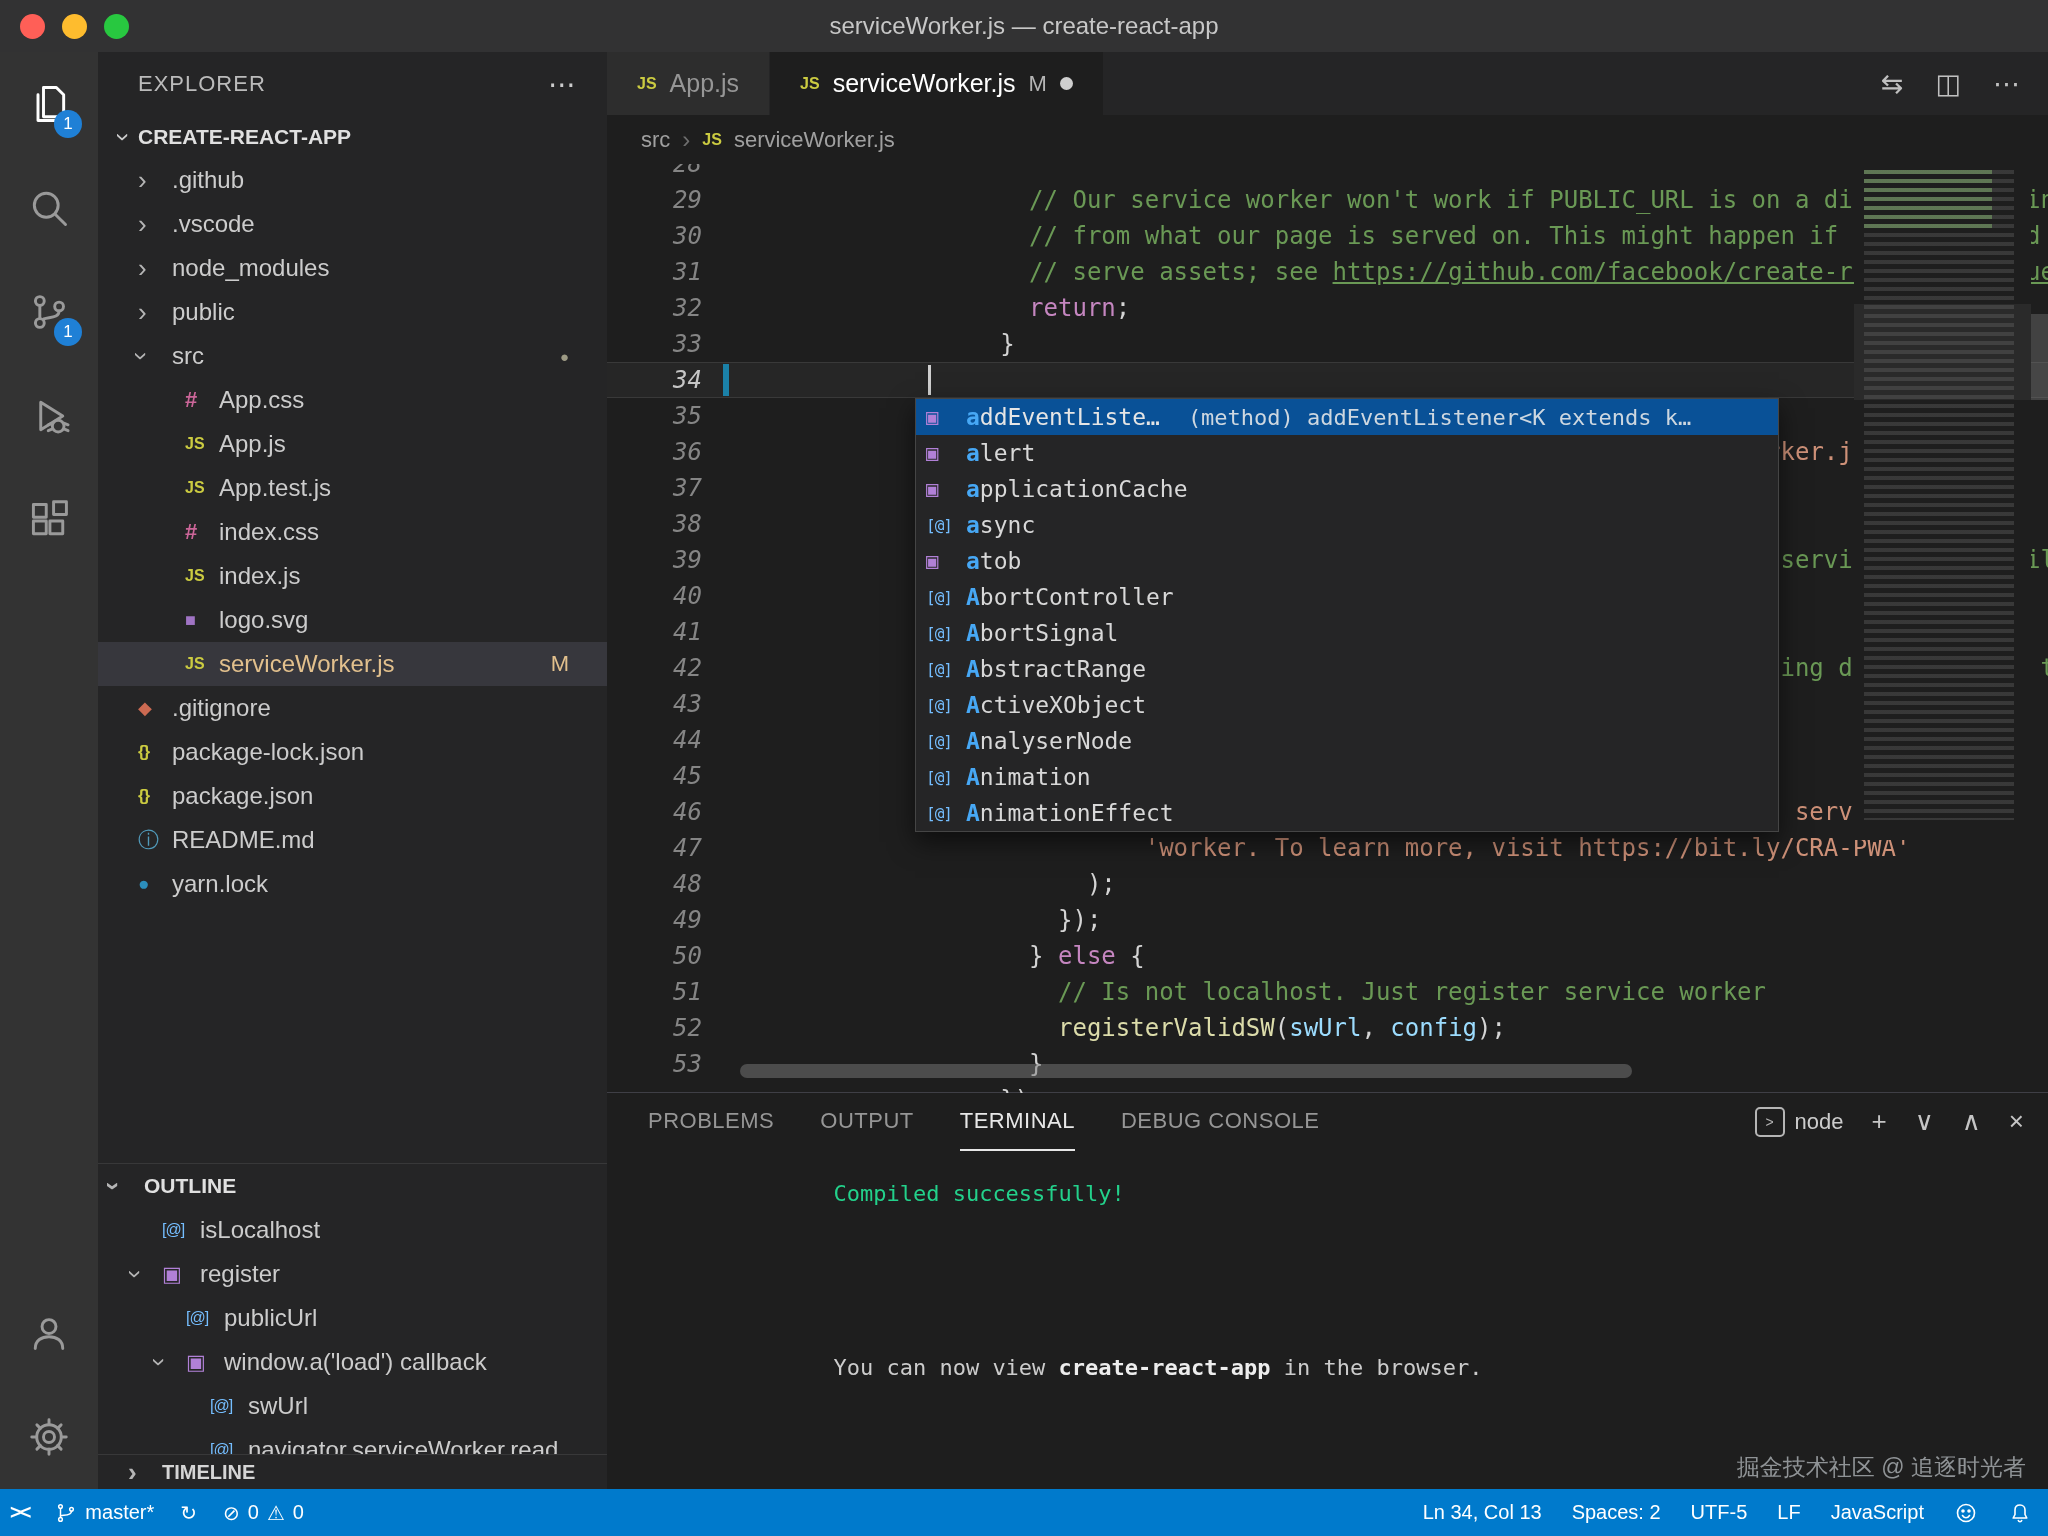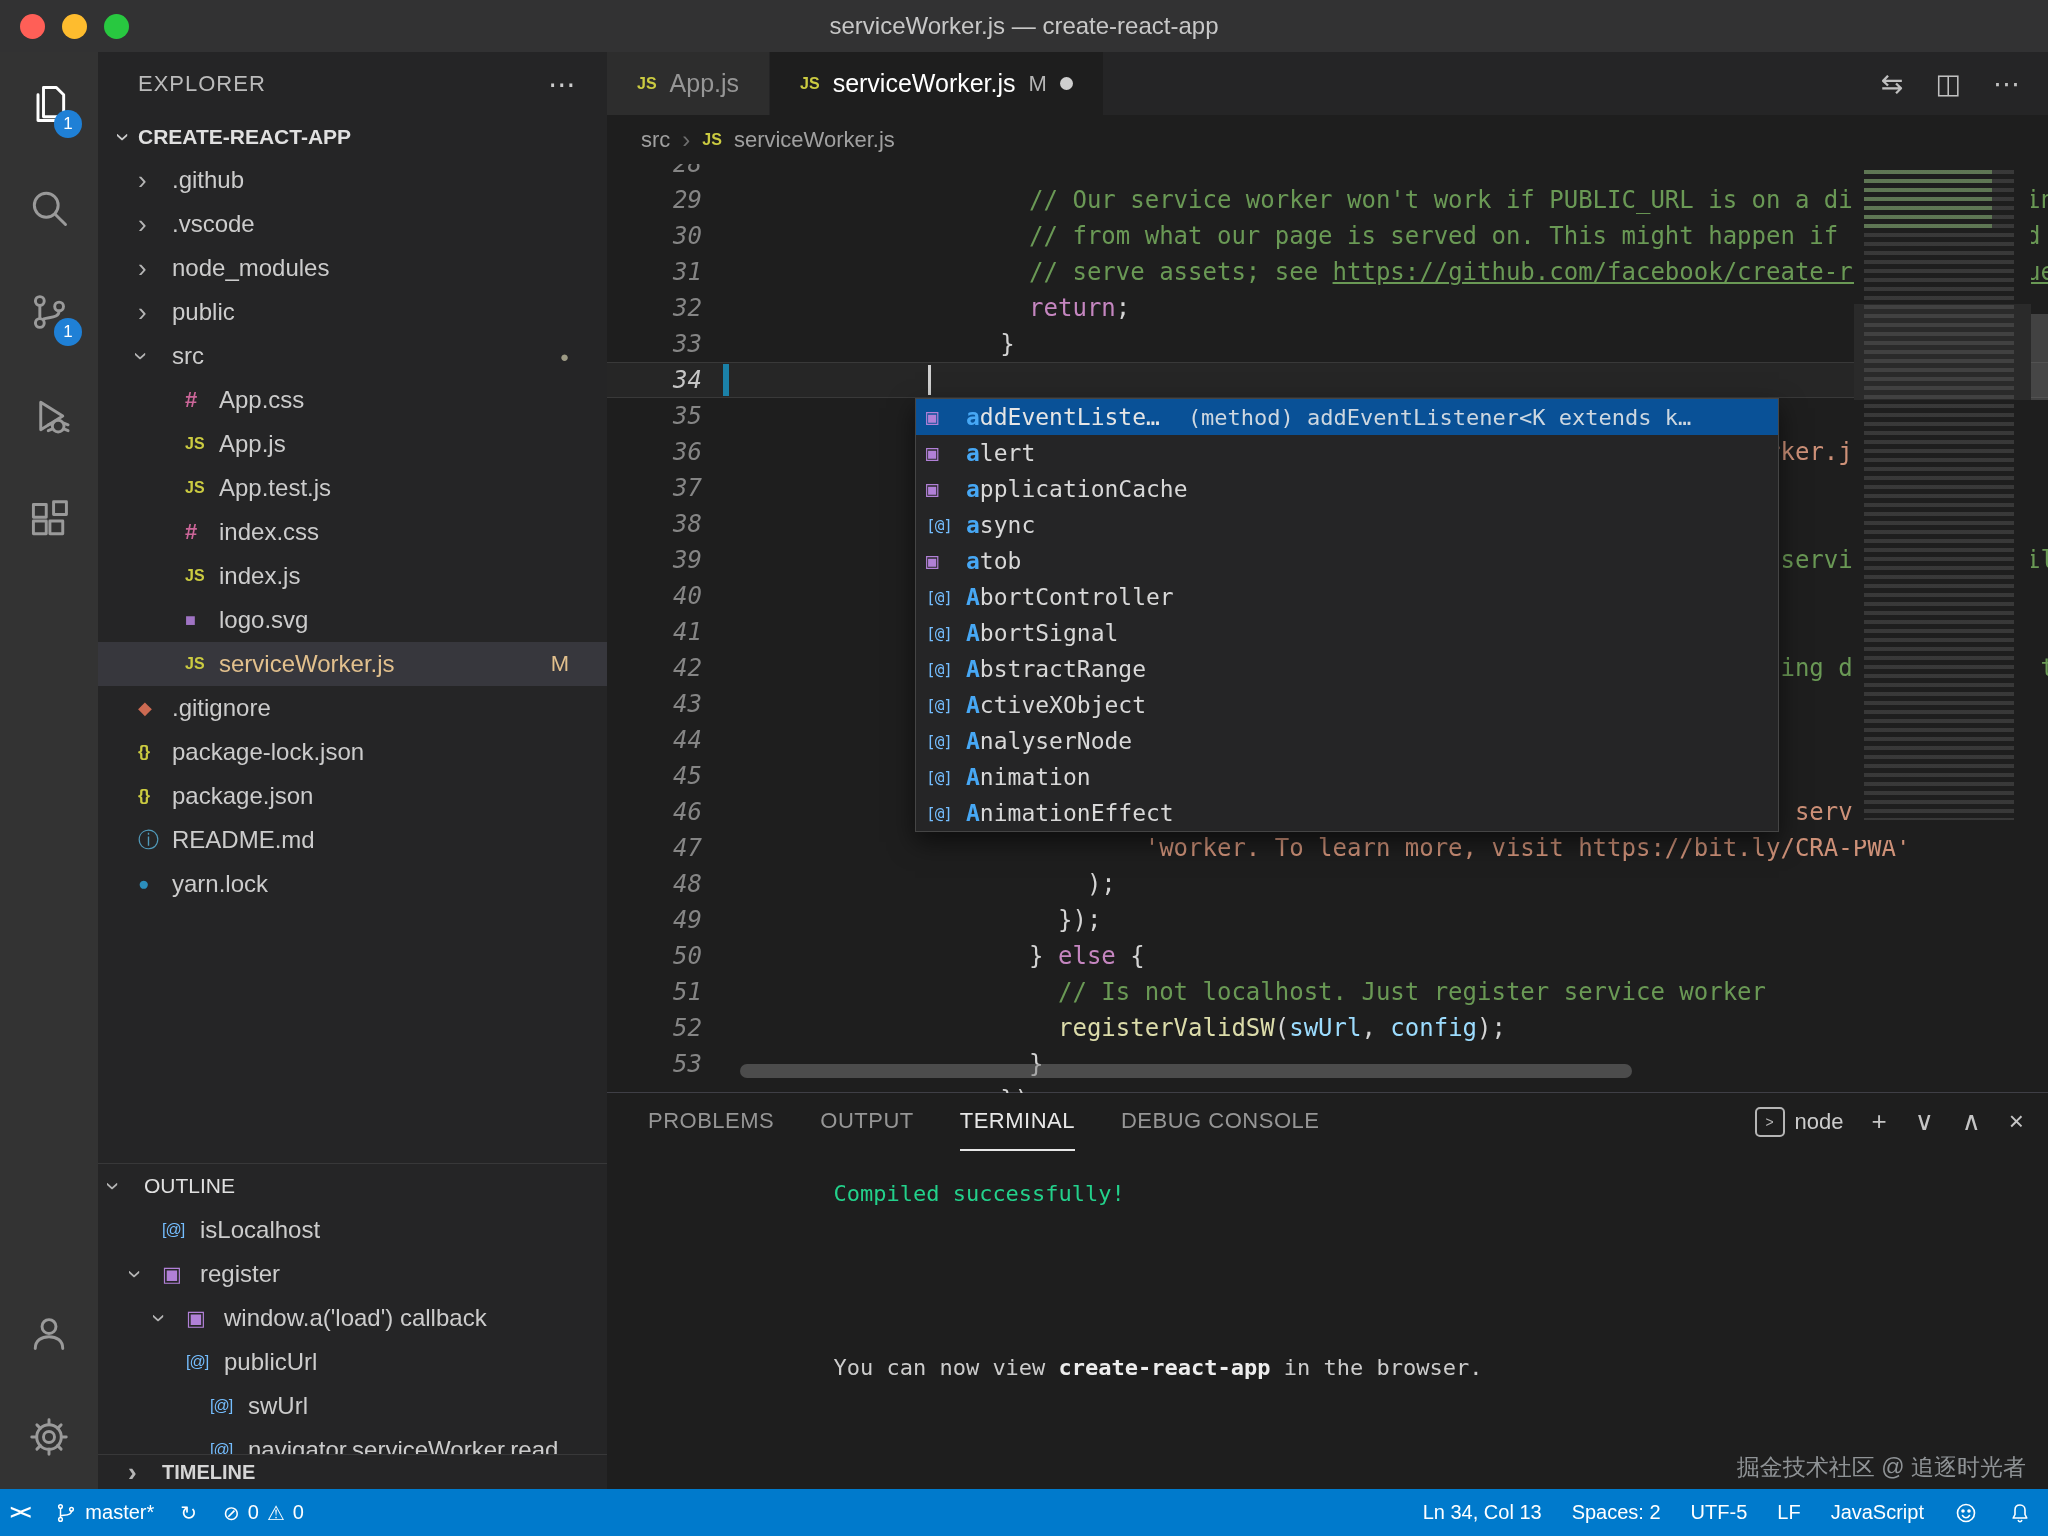--- a/index.html
+++ b/index.html
@@ -63,21 +63,21 @@
   .orow[data-ind="2"]{padding-left:82px;}
   .ochev{width:30px;flex:none;color:#b5b5b5;font-size:26px;line-height:1;}
   .ochev[data-chev="none"]::before{content:"";}
   .ochev[data-chev="exp"]::before{content:"›";display:inline-block;transform:rotate(90deg);}
   .sym{width:38px;flex:none;display:inline-flex;align-items:center;}
   .sym[data-kind="method"]::before{content:"▣";color:#b180d7;font-size:21px;}
   .sym[data-kind="var"]::before{content:"[@]";color:#75beff;font-size:16px;letter-spacing:-1px;}
   .timeline-header{height:34px;flex:none;border-top:1px solid rgba(255,255,255,0.09);
                    display:flex;align-items:center;font-weight:700;font-size:20px;color:#d5d5d5;padding-left:30px;}
   .outline-header{height:44px;flex:none;border-top:1px solid rgba(255,255,255,0.09);
-                  display:flex;align-items:center;font-weight:400;font-size:21px;color:#e0e0e0;padding-left:12px;}
+                  display:flex;align-items:center;font-weight:700;font-size:21px;color:#e0e0e0;padding-left:12px;}
 
   
   #editor-area{position:absolute;left:607px;top:52px;right:0;bottom:47px;background:#1e1e1e;}
   #tabbar{height:63px;background:#252526;display:flex;position:relative;}
   .tab{display:flex;align-items:center;gap:13px;padding:0 30px;font-size:25px;background:#2d2d2d;
        color:#969696;border-right:1px solid #252526;cursor:pointer;}
   .tab[data-active]{background:#1e1e1e;color:#ffffff;}
   .tabicon{display:inline-flex;}
   .tabicon::before{content:"JS";color:#cbcb41;font-weight:700;font-size:16px;}
   .tab-m{color:#b5b5b5;font-size:22px;}
@@ -378,29 +378,29 @@
           <span>isLocalhost</span>
         </div>
 
         <div class="orow" data-ind="0">
           <span class="ochev" data-chev="exp"></span>
           <span class="sym" data-kind="method"></span>
           <span>register</span>
         </div>
 
         <div class="orow" data-ind="1">
+          <span class="ochev" data-chev="none"></span>
+          <span class="sym" data-kind="var"></span>
+          <span>publicUrl</span>
+        </div>
+
+        <div class="orow" data-ind="1">
           <span class="ochev" data-chev="exp"></span>
           <span class="sym" data-kind="method"></span>
           <span>window.a('load') callback</span>
-        </div>
-
-        <div class="orow" data-ind="1">
-          <span class="ochev" data-chev="none"></span>
-          <span class="sym" data-kind="var"></span>
-          <span>publicUrl</span>
         </div>
 
         <div class="orow" data-ind="2">
           <span class="ochev" data-chev="none"></span>
           <span class="sym" data-kind="var"></span>
           <span>swUrl</span>
         </div>
 
         <div class="orow" data-ind="2">
           <span class="ochev" data-chev="none"></span>

